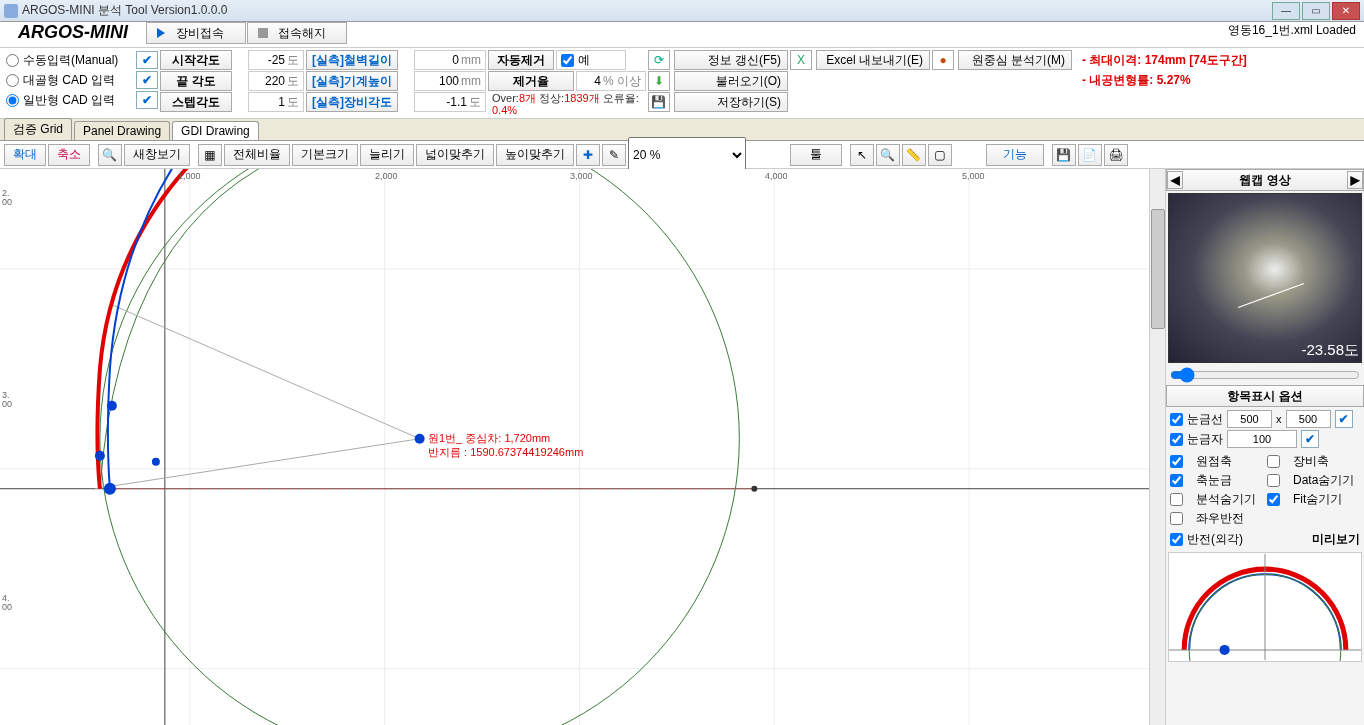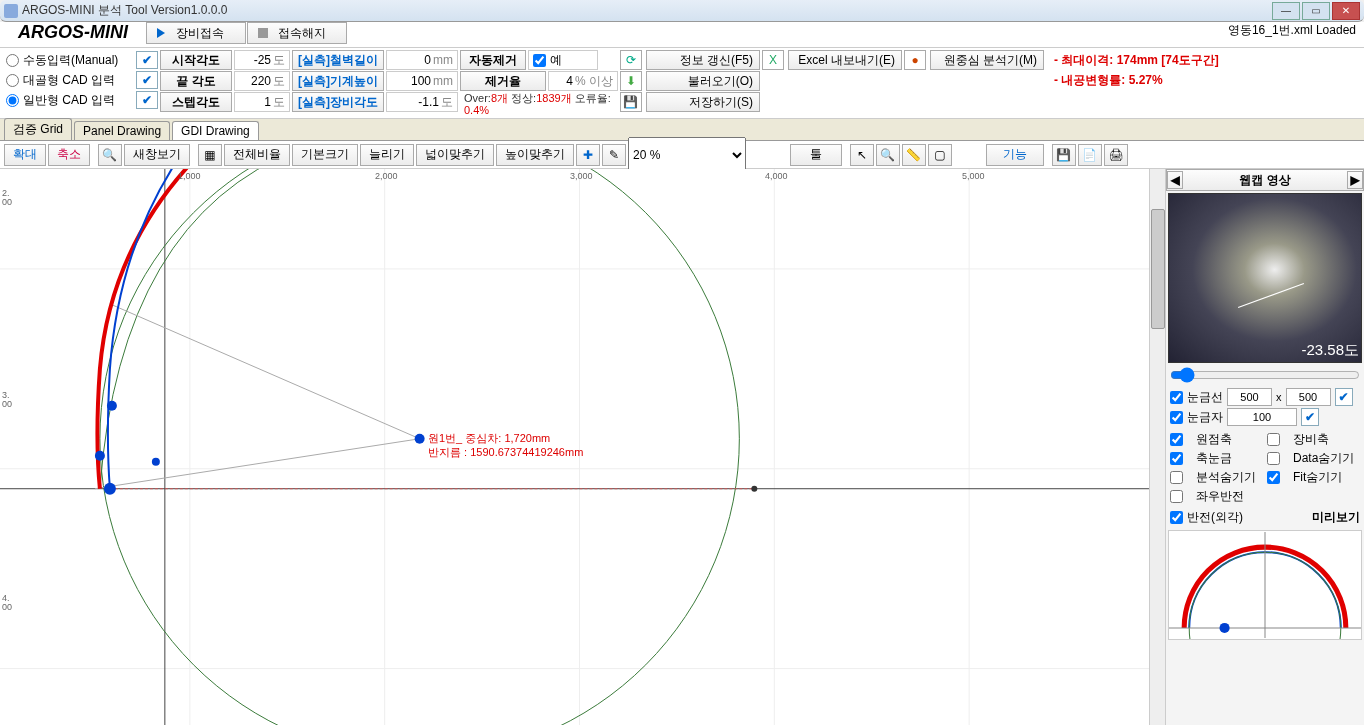--- a/index.html
+++ b/index.html
@@ -1,39 +1,39 @@
 <!DOCTYPE html>
 <html><head>
 <meta charset="utf-8">
 <style>
 * { box-sizing: border-box; margin: 0; padding: 0; font-family: "Malgun Gothic", "Segoe UI", sans-serif; }
 body { width: 1364px; height: 725px; background: #f0f0f0; font-size: 12px; overflow: hidden; }
 
 
-.titlebar { height: 22px; background: linear-gradient(to bottom, #e6eef7, #d4e2f0); border-bottom: 1px solid #999; display: flex; align-items: center; padding: 0 4px; color: #333; border-radius: 6px; }
+.titlebar { height: 22px; background: linear-gradient(to bottom, #e6eef7, #d4e2f0); border-bottom: 1px solid #999; display: flex; align-items: center; padding: 0 4px; color: #333; }
 .titlebar .ticon { width: 14px; height: 14px; background: #88aadd; margin-right: 4px; border-radius: 2px; }
 .titlebar .spacer { flex: 1; }
 .titlebar .winbtn { width: 28px; height: 18px; background: #d4e2f0; border: 1px solid #7a9; margin-left: 2px; display: flex; align-items: center; justify-content: center; font-size: 10px; }
 .titlebar .close { background: #c75050; color: #fff; border-color: #a33; }
 
 
 .toprow { display: flex; height: 26px; background: #fff; border-bottom: 1px solid #ccc; }
 .logo { font-size: 18px; font-weight: bold; padding: 0 18px; font-style: italic; font-family: "Arial Black", sans-serif; white-space: nowrap; }
 .tbtn { border: 1px solid #aaa; background: linear-gradient(#fdfdfd,#ececec); height: 22px; padding: 0 10px; display: flex; align-items: center; margin-right: 1px; cursor: pointer; font-size: 12px; }
 .play { border-left: 8px solid #06c; border-top: 5px solid transparent; border-bottom: 5px solid transparent; width: 0; height: 0; }
 .stop { width: 10px; height: 10px; background: #999; }
 
 
 .paramrow { display: flex; background: #fff; padding: 2px 6px; gap: 2px; align-items: flex-start; border-bottom: 1px solid #ccc; }
 .leftmodes { width: 152px; }
 .mode { display: flex; align-items: center; height: 20px; }
 .mode input[type=radio] { margin-right: 4px; }
 .chk { width: 22px; height: 18px; border: 1px solid #8ab; background: #fff; display: flex; align-items: center; justify-content: center; color: #06c; font-weight: bold; margin-left: auto; }
 
-.grid3 { display: grid; grid-template-columns: auto auto auto; gap: 1px 2px; }
+.grid3 { display: grid; grid-template-columns: auto auto auto; gap: 1px 16px; }
 .hdr { border: 1px solid #aaa; background: linear-gradient(#fdfdfd,#ececec); height: 20px; padding: 0 6px; display: flex; align-items: center; justify-content: center; font-weight: bold; white-space: nowrap; }
 .hdr.blue { color: #06c; }
 .val { border: 1px solid #ccc; background: #fff; height: 20px; padding: 0 4px; display: flex; align-items: center; justify-content: flex-end; white-space: nowrap; }
 .unit { color: #888; margin-left: 2px; }
 .btncol2 { display: grid; grid-template-columns: 24px auto; gap: 1px 2px; }
 .iconbox { width: 22px; height: 20px; border: 1px solid #aaa; background: #fff; display: flex; align-items: center; justify-content: center; }
 
 .redinfo { color: #d00; font-weight: bold; height: 20px; display: flex; align-items: center; padding-left: 8px; white-space: nowrap; }
 .overinfo { font-size: 11px; color: #333; line-height: 1.1; padding-left: 4px; }
 .overinfo .r { color: #d00; }
@@ -315,20 +315,21 @@
       <div class="nav">◀</div>
       <span style="flex:1;text-align:center">웹캡 영상</span>
       <div class="nav">▶</div>
     </div>
     <div class="webcam">
       <div class="wline"></div>
       <div class="angle">-23.58도</div>
     </div>
     <input type="range" class="slider" value="5" max="100" style="">
 
+    <div class="rhd">항목표시 옵션</div>
     <div class="opts">
       <div class="optrow">
         <input type="checkbox" checked="" style="">
         <span>눈금선</span>
         <input class="num" value="500" style="">
         <span class="x">x</span>
         <input class="num" value="500" style="">
         <div class="optchk">✔</div>
       </div>
       <div class="optrow">

